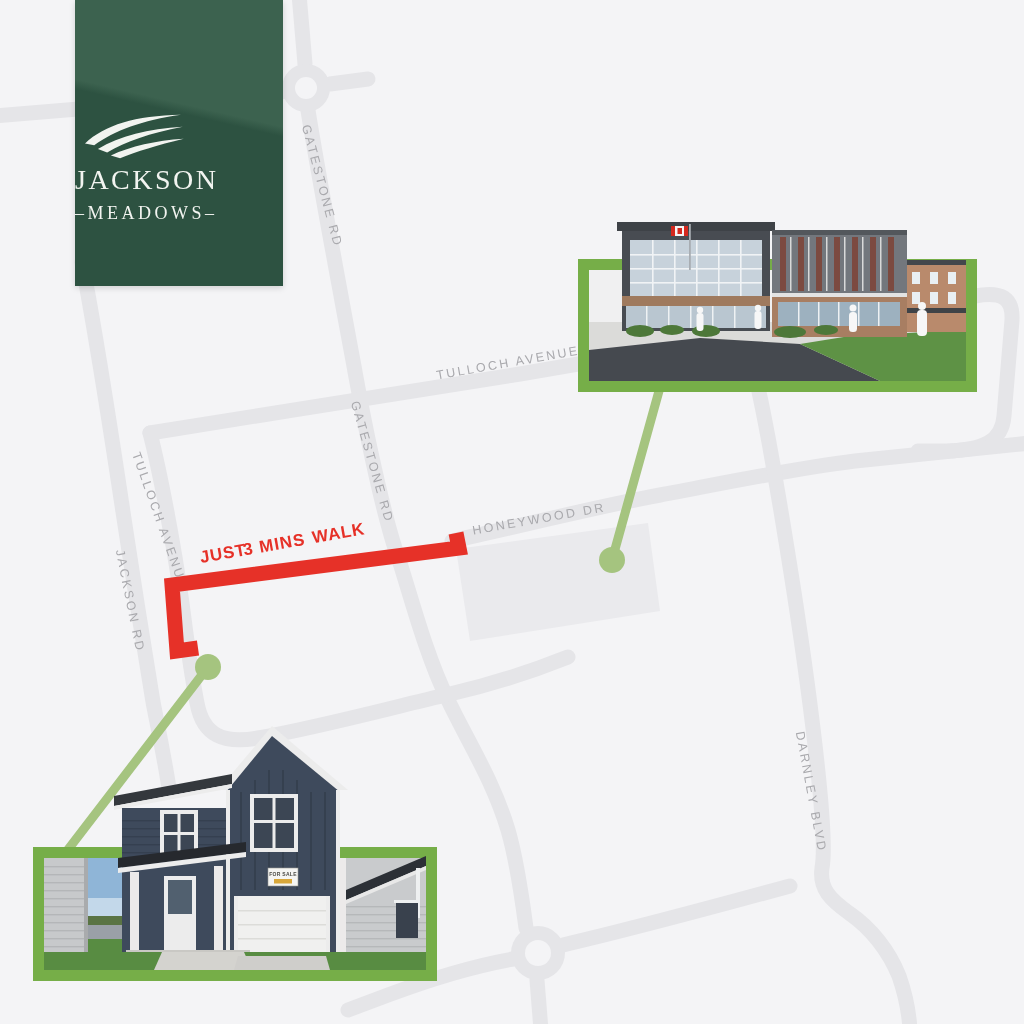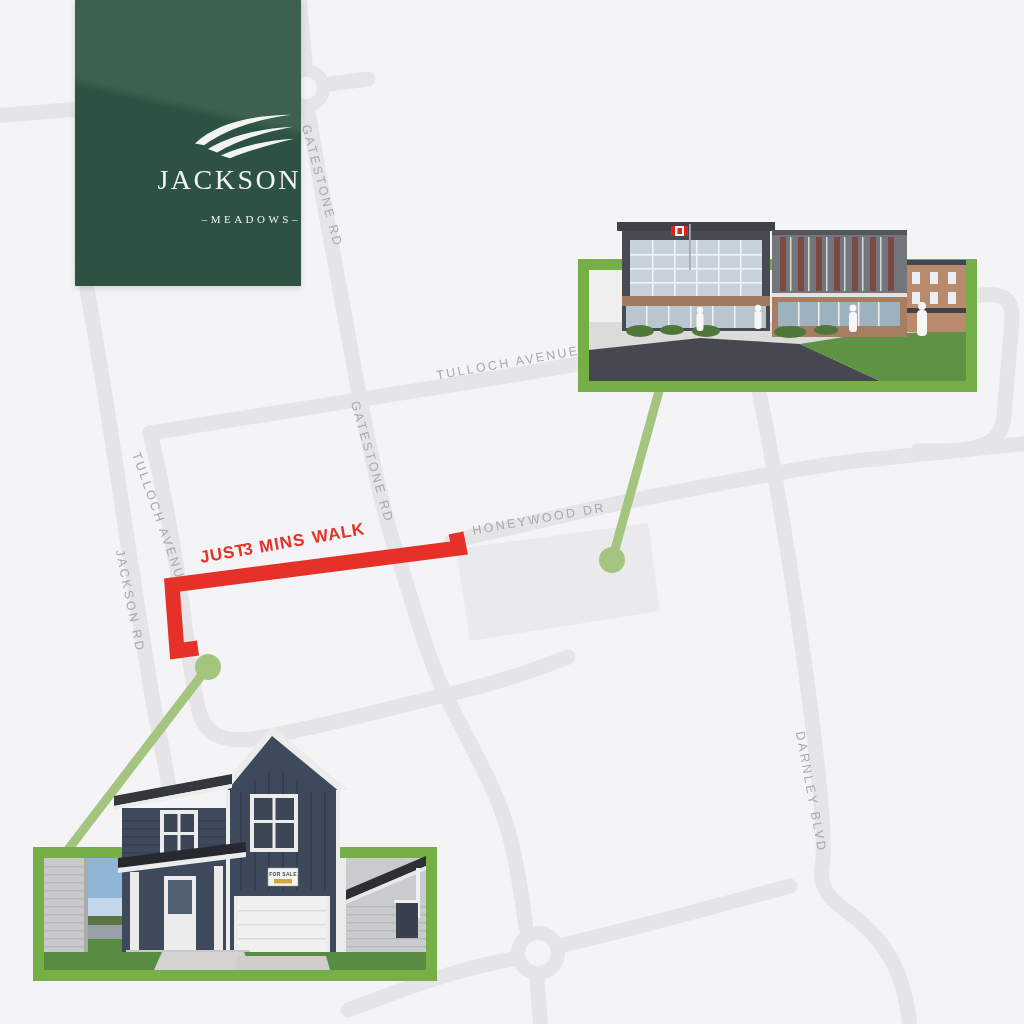--- a/index.html
+++ b/index.html
@@ -4,29 +4,29 @@
 <style>
   html,body{margin:0;padding:0;background:#ddd;}
   .canvas{position:relative;width:1024px;height:1024px;overflow:hidden;
           background:#f4f4f6;font-family:"Liberation Sans",sans-serif;}
   svg text{font-family:"Liberation Sans",sans-serif;}
   .road-label{font-size:12.5px;letter-spacing:2.4px;fill:#a9a9ad;}
   .route-label{font-size:17px;letter-spacing:0.8px;fill:#e63128;font-weight:600;}
   .route-label-bold{font-size:17px;letter-spacing:1px;fill:#e63128;font-weight:800;}
   .sign-text{font-size:5px;letter-spacing:0.3px;fill:#4a4a44;font-weight:700;}
   
-  .logo{position:absolute;left:75px;top:0;width:226px;height:286px;
+  .logo{position:absolute;left:75px;top:0;width:208px;height:286px;
         background:linear-gradient(193deg,#3c624f 0%,#3c624f 38%,#2d5241 41%,#2d5241 100%);
-        display:flex;flex-direction:column;align-items:flex-end;
+        display:flex;flex-direction:column;align-items:flex-start;
         box-shadow:0 2px 6px rgba(0,0,0,.15);}
   .logo-icon{margin-top:112px;width:116px;height:48px;}
   .logo-title{margin-top:6px;color:#f2f4f0;font-family:"Liberation Serif","DejaVu Serif",serif;
         font-size:28px;letter-spacing:2.5px;line-height:1;}
-  .logo-subtitle{margin-top:20px;color:#f2f4f0;font-family:"Liberation Serif","DejaVu Serif",serif;
-        font-size:11px;letter-spacing:3.5px;line-height:1;}
+  .logo-subtitle{margin-top:10px;color:#f2f4f0;font-family:"Liberation Serif","DejaVu Serif",serif;
+        font-size:18px;letter-spacing:3.5px;line-height:1;}
 </style>
 </head>
 <body>
 
 <div class="canvas">
 
 <svg width="1024" height="1024" viewBox="0 0 1024 1024" xmlns="http://www.w3.org/2000/svg">
 
   <rect x="0" y="0" width="1024" height="1024" fill="#f4f4f6"></rect>
   <polygon points="456,549 648,523 660,611 470,641" fill="#eaeaed"></polygon>

